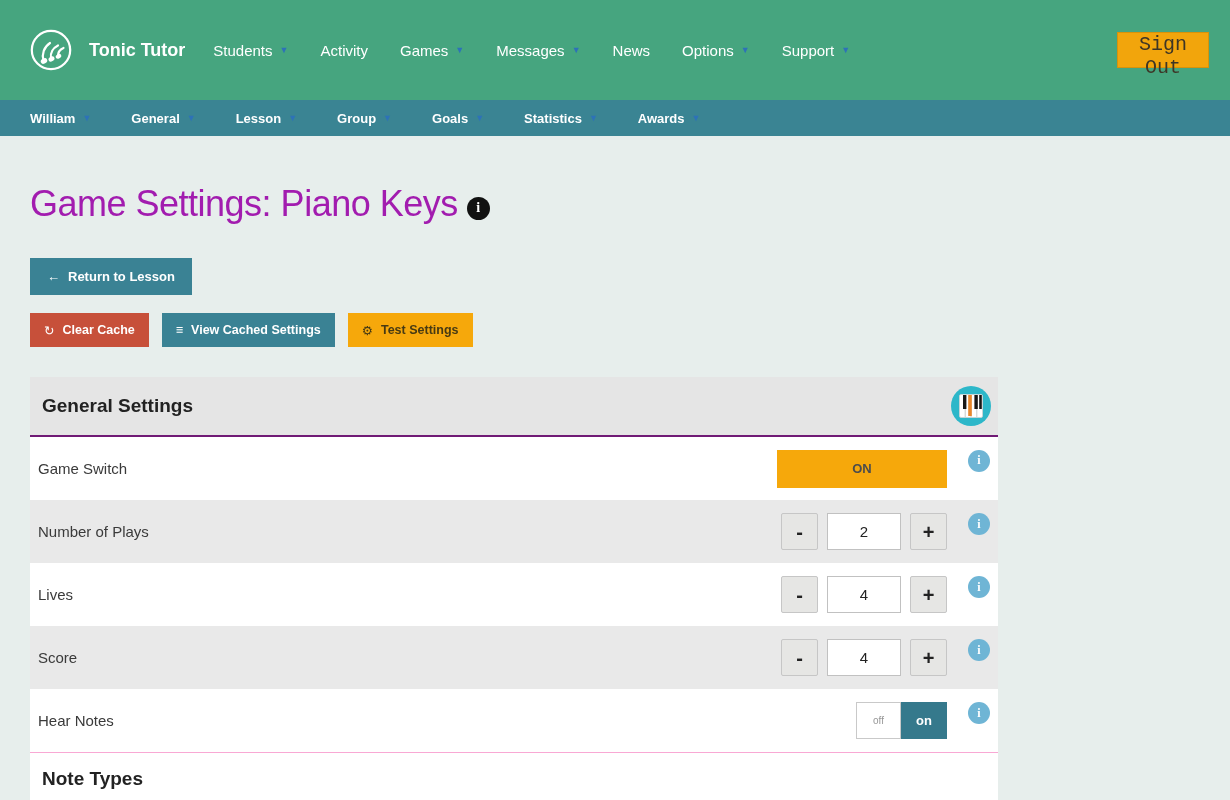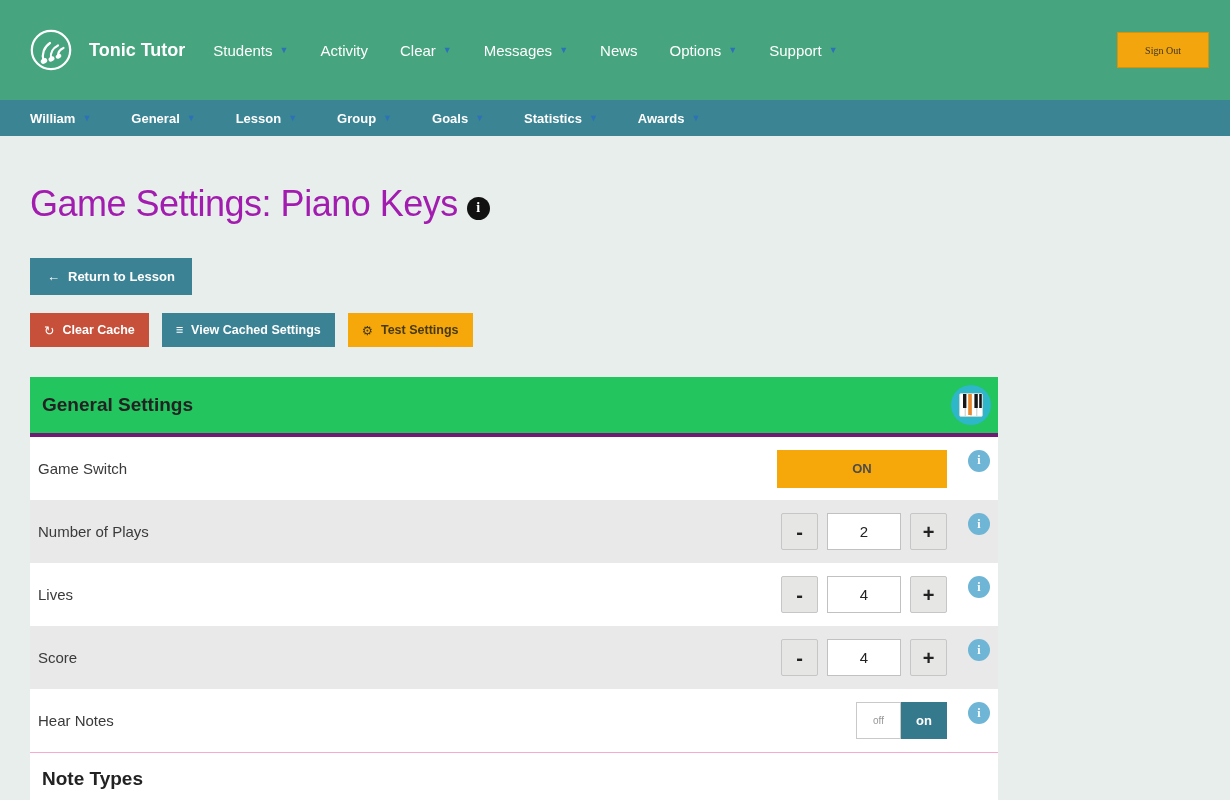--- a/index.html
+++ b/index.html
@@ -7,21 +7,21 @@
   body { font-family:"Liberation Sans", sans-serif; background:#e7eeec; }
 
   
   .topnav { height:100px; background:#46a57f; display:flex; align-items:center; padding:0 21px 0 30px; }
   .logo { width:42px; height:42px; flex:0 0 auto; cursor:pointer; }
   .brand { color:#fff; font-size:18px; font-weight:bold; margin-left:17px; cursor:pointer; }
   .topnav-items { display:flex; align-items:center; margin-left:12px; }
   .nav-item { display:flex; align-items:center; color:#fff; font-size:15px; padding:10px 16px; cursor:pointer; white-space:nowrap; }
   .caret { color:#2d72b8; font-size:9px; margin-left:7px; line-height:1; }
   .btn-signout { margin-left:auto; width:92px; height:36px; background:#f2a50c; border:1px solid #d8920a;
-                 color:#3d3526; font-size:10px; cursor:pointer; font-family:Liberation Serif, serif; }
+                 color:#3d3526; font-size:20px; cursor:pointer; font-family:Liberation Mono, monospace; }
 
   
   .subnav { height:36px; background:#3a8493; display:flex; align-items:center; padding:0 30px; }
   .subnav .nav-item { font-size:13px; font-weight:bold; padding:8px 0; margin-right:40px; }
 
   
   .main { padding:0 0 0 30px; }
   .page-title-row { margin-top:47px; display:flex; align-items:center; }
   h1 { font-size:36px; font-weight:400; color:#a21caf; letter-spacing:-0.5px; }
   .title-info { width:23px; height:23px; border-radius:50%; background:#111; color:#fff; font-size:14px;
@@ -32,21 +32,21 @@
   .btn .bicon { margin-right:8px; font-weight:normal; }
   .btn-return { margin-top:33px; height:37px; padding:0 17px; background:#3a8294; color:#fff; font-size:13px; }
   .action-row { margin-top:18px; display:flex; gap:13px; }
   .action-row .btn { height:34px; font-size:12.5px; padding:0 14px; }
   .btn-red { background:#c7503a; color:#fff; }
   .btn-teal { background:#3a8294; color:#fff; }
   .btn-orange { background:#f6a80b; color:#463a14; }
 
   
   .card { width:968px; margin-top:30px; background:#fff; }
-  .card-header { height:60px; background:#22c55e; border-bottom:4px solid #701a75;
+  .card-header { height:60px; background:#e5e5e5; border-bottom:2px solid #701a75;
                  display:flex; align-items:center; padding:0 7px 0 12px; }
   .card-title { font-size:19px; font-weight:bold; color:#222; }
   .piano-badge { margin-left:auto; width:40px; height:40px; cursor:pointer; }
 
   .setting-row { height:63px; display:flex; align-items:center; padding:0 8px; background:#fff; }
   .setting-row.alt { background:#e9e9e9; }
   .row-label { font-size:15px; color:#3a3a3a; }
   .controls { margin-left:auto; display:flex; align-items:flex-start; }
   .info-btn { width:22px; height:22px; border-radius:50%; background:#6fb5d5; color:#fff; font-size:12px;
               font-weight:bold; display:flex; align-items:center; justify-content:center; margin-left:21px;
@@ -97,21 +97,21 @@
 
   <nav class="topnav-items">
     <span class="nav-item">
       <span>Students</span>
       <span class="caret">▼</span>
     </span>
     <span class="nav-item">
       <span>Activity</span>
     </span>
     <span class="nav-item">
-      <span>Clear</span>
+      <span>Games</span>
       <span class="caret">▼</span>
     </span>
     <span class="nav-item">
       <span>Messages</span>
       <span class="caret">▼</span>
     </span>
     <span class="nav-item">
       <span>News</span>
     </span>
     <span class="nav-item">

